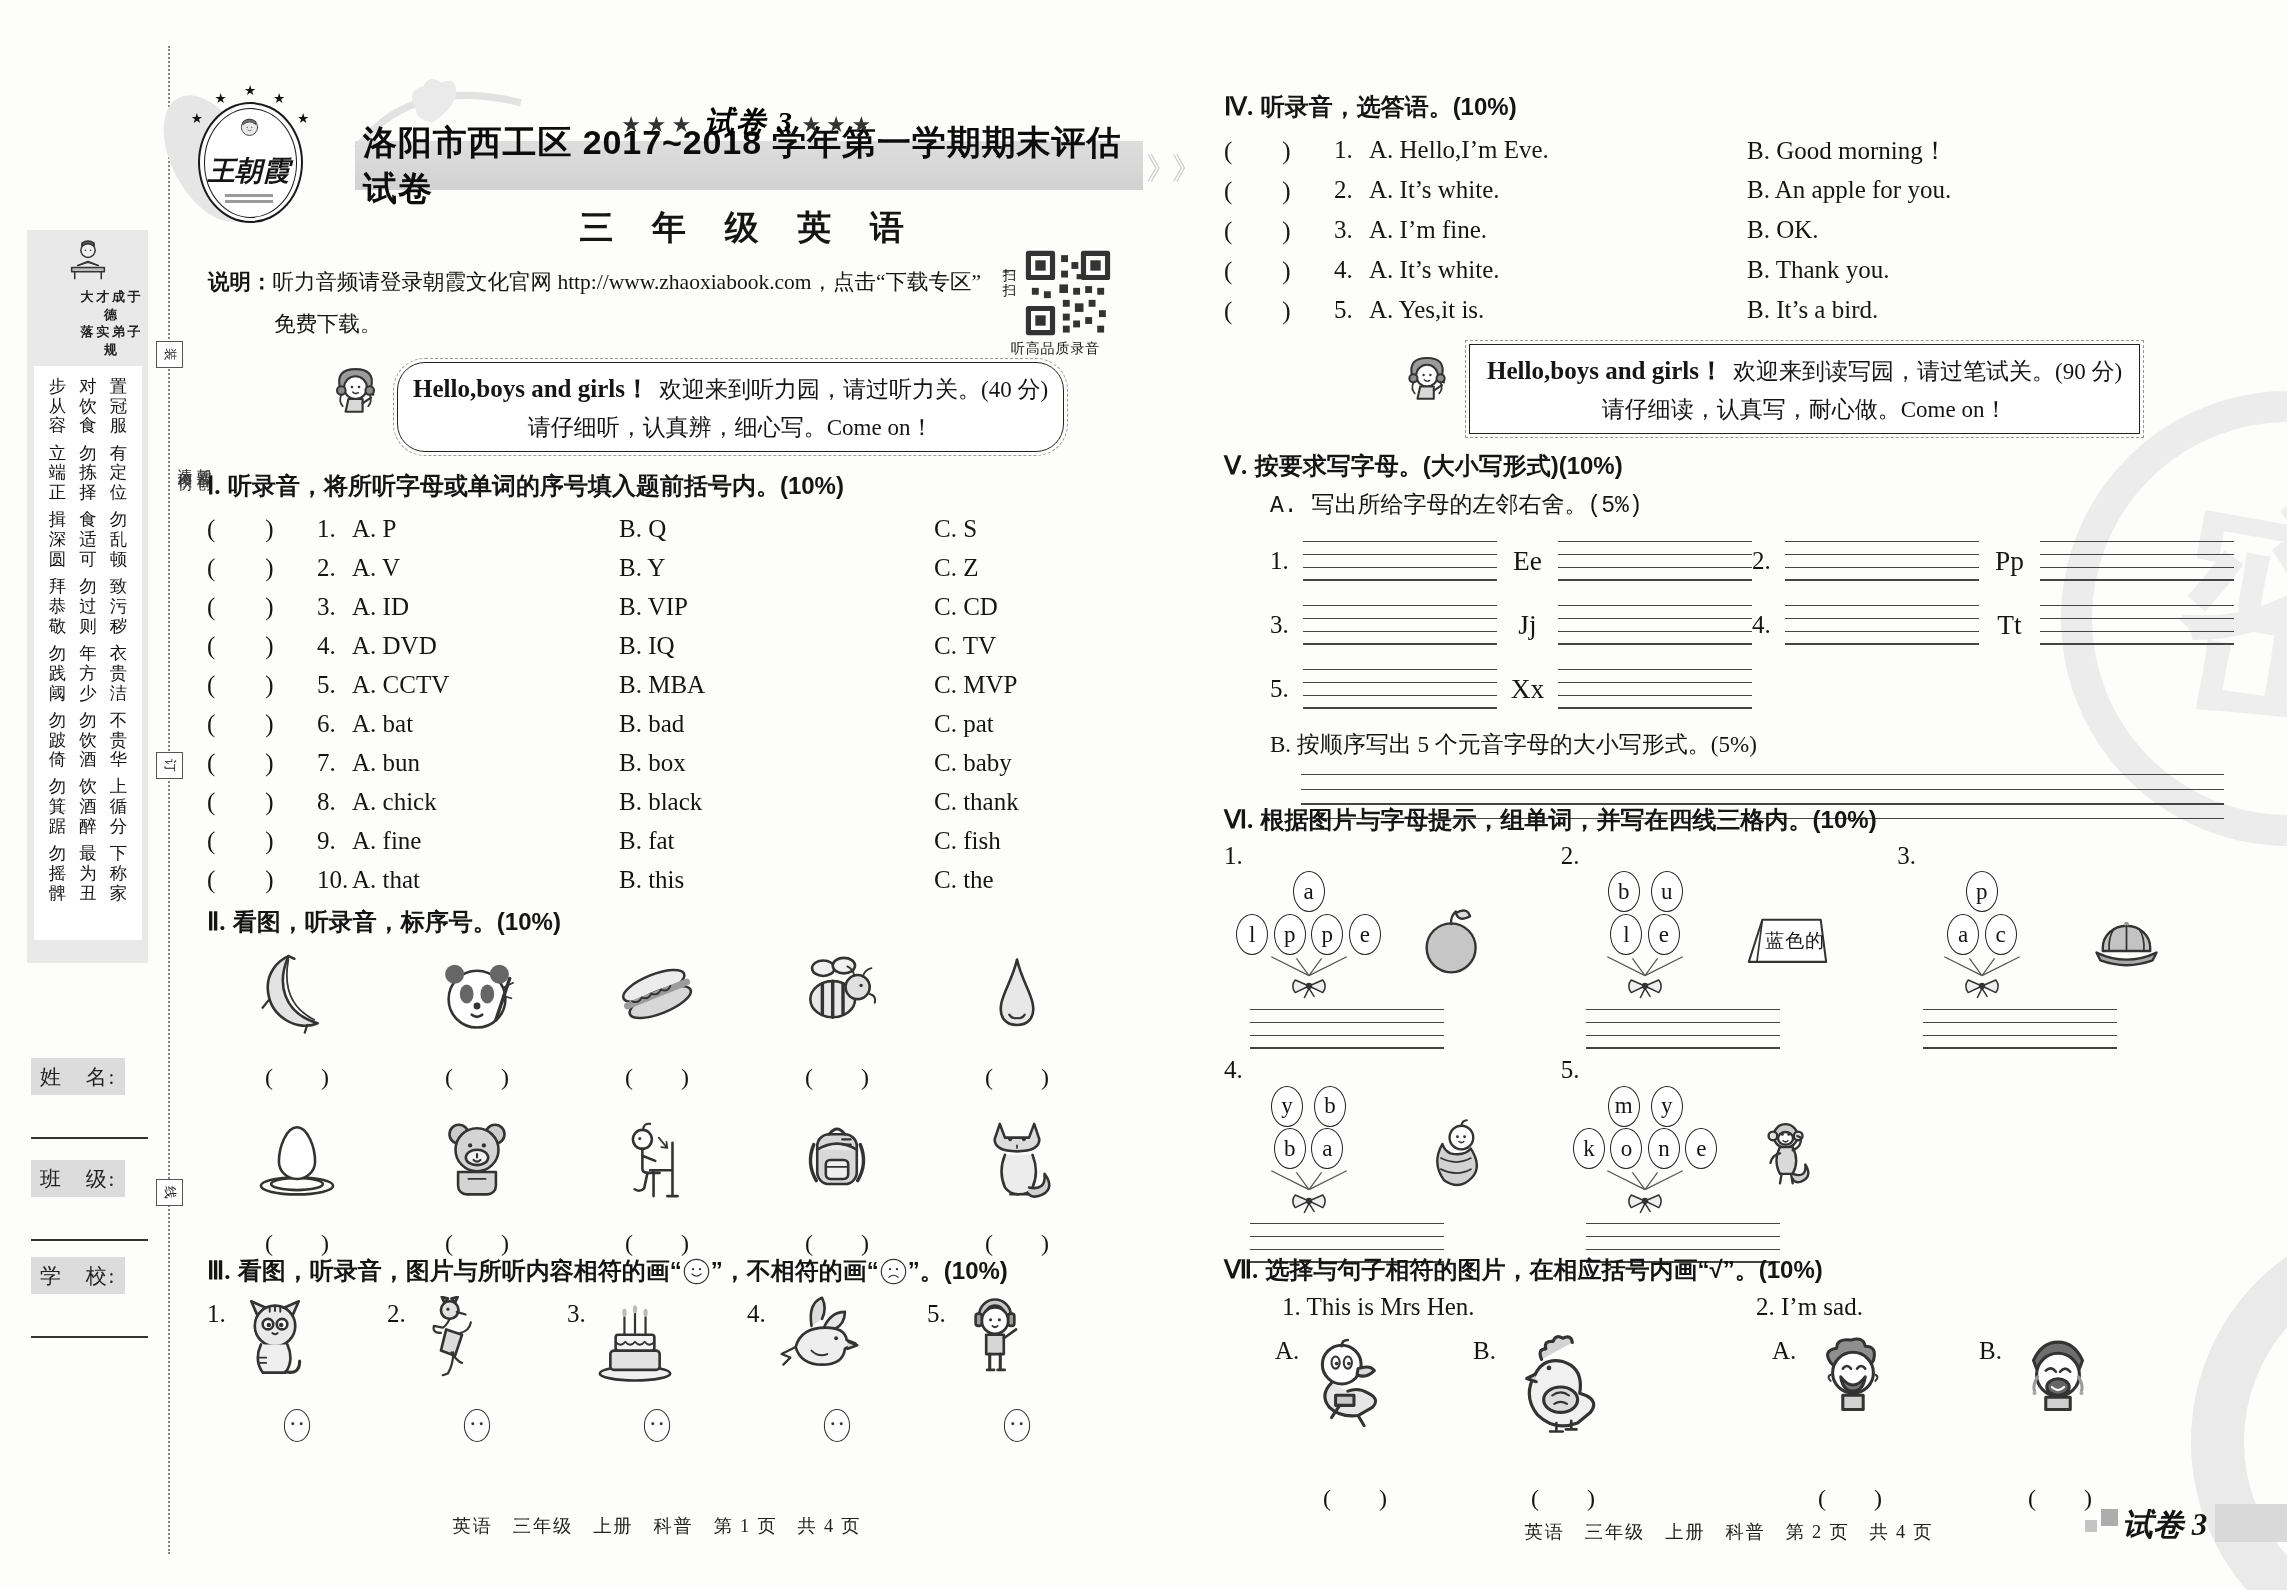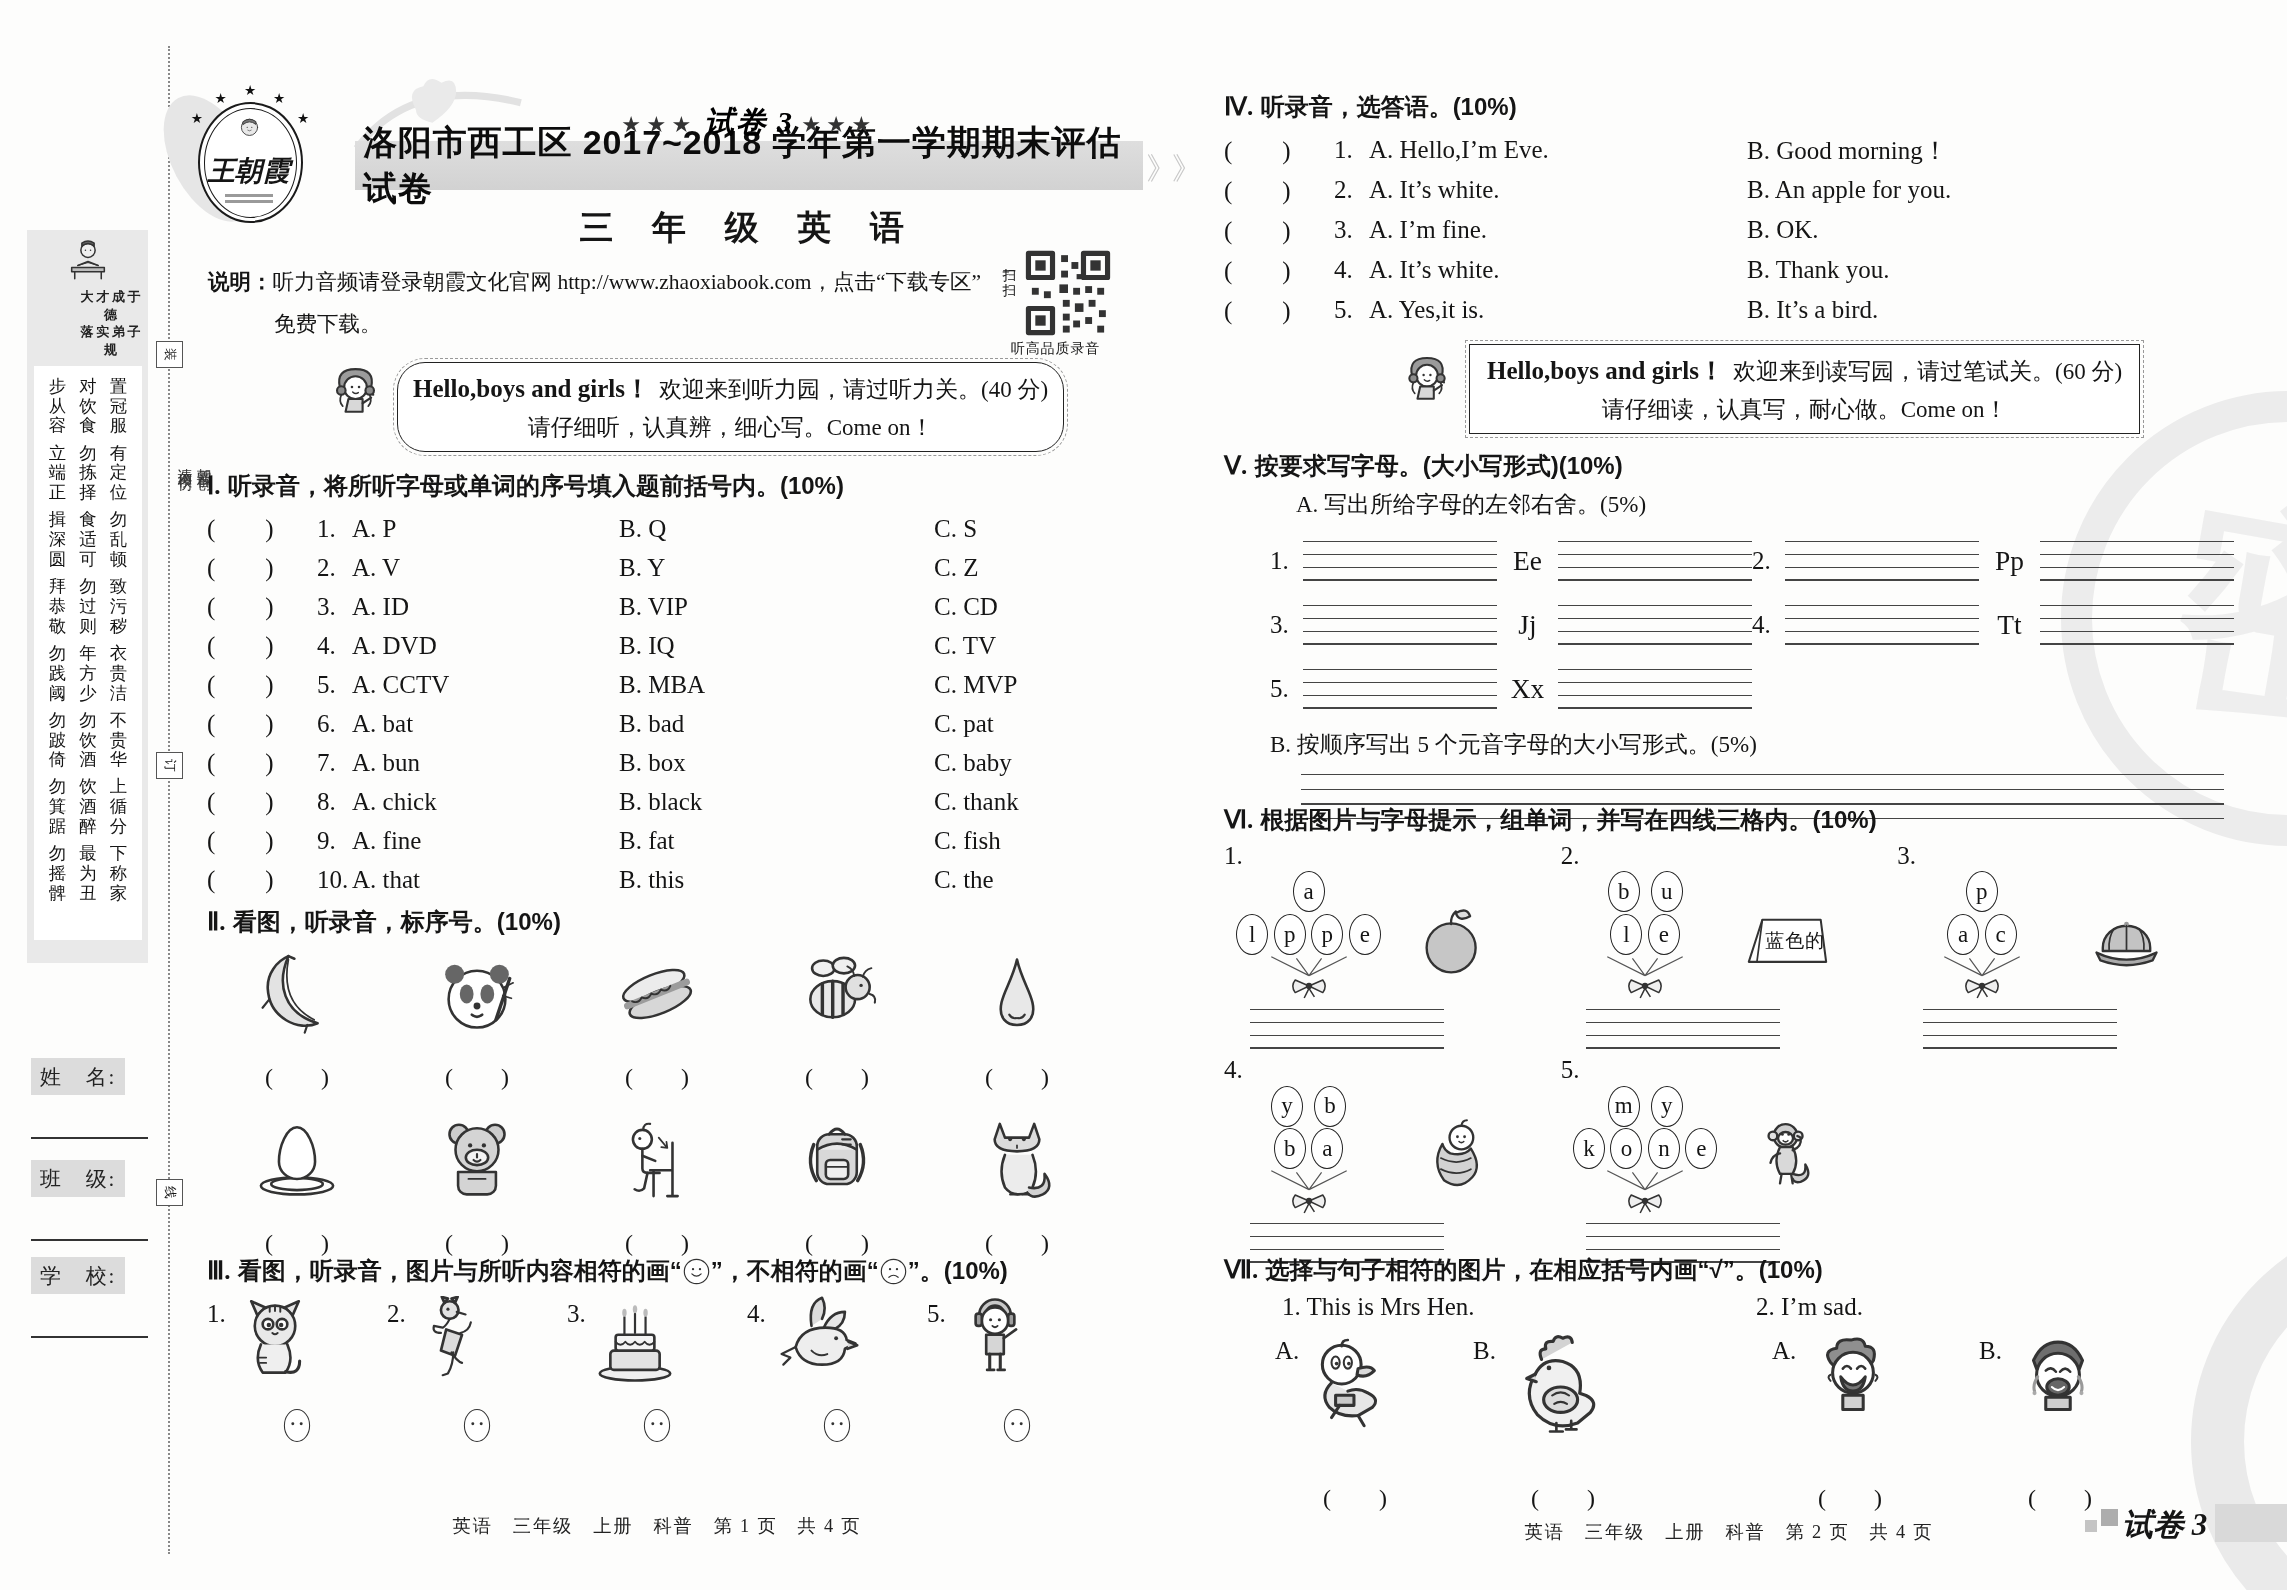--- a/index.html
+++ b/index.html
@@ -871,30 +871,30 @@
         <circle cx="55" cy="33" r="1.8" fill="#333" stroke="none"></circle>
         <path d="M46 40 q4 4 8 1" stroke-width="2"></path>
         <circle cx="30" cy="38" r="6" fill="#8d8d8d"></circle>
         <circle cx="70" cy="38" r="6" fill="#8d8d8d"></circle>
         <path d="M40 50 h20 v18 h-24 Z" fill="#d8d8d8"></path>
         <path d="M60 56 l12 -8"></path>
         <path d="M30 44 q-4 10 2 16 M70 44 q4 10 -2 16" stroke-width="2.5"></path>
       </svg>
     </div>
   <div class="callout" style="left:1469px;top:344px;width:651px;">
-    <div><span class="en">Hello,boys and girls！</span><span>欢迎来到读写园，请过笔试关。(60 分)</span></div>
+    <div><span class="en">Hello,boys and girls！</span><span>欢迎来到读写园，请过笔试关。(90 分)</span></div>
     <div class="l2">请仔细读，认真写，耐心做。Come on！</div>
   </div>
 
   <section class="sec" style="left:1224px;top:450px;width:1010px;">
     <div class="sec-h">
         <span class="no">Ⅴ.</span>
         <span class="t">按要求写字母。(大小写形式)(10%)</span>
       </div>
-    <div class="s5-sub" style="margin-left:72px;">A. 写出所给字母的左邻右舍。(5%)</div>
+    <div class="s5-sub" style="margin-left:46px;font-family:Liberation Mono, monospace;">A. 写出所给字母的左邻右舍。(5%)</div>
     <div class="slot-wrap" style="margin-left:46px;">
 
         <div class="slot">
           <span class="num">1.</span>
           <div class="staff"></div>
           <span class="letter">Ee</span>
           <div class="staff"></div>
         </div>
 
         <div class="slot">

